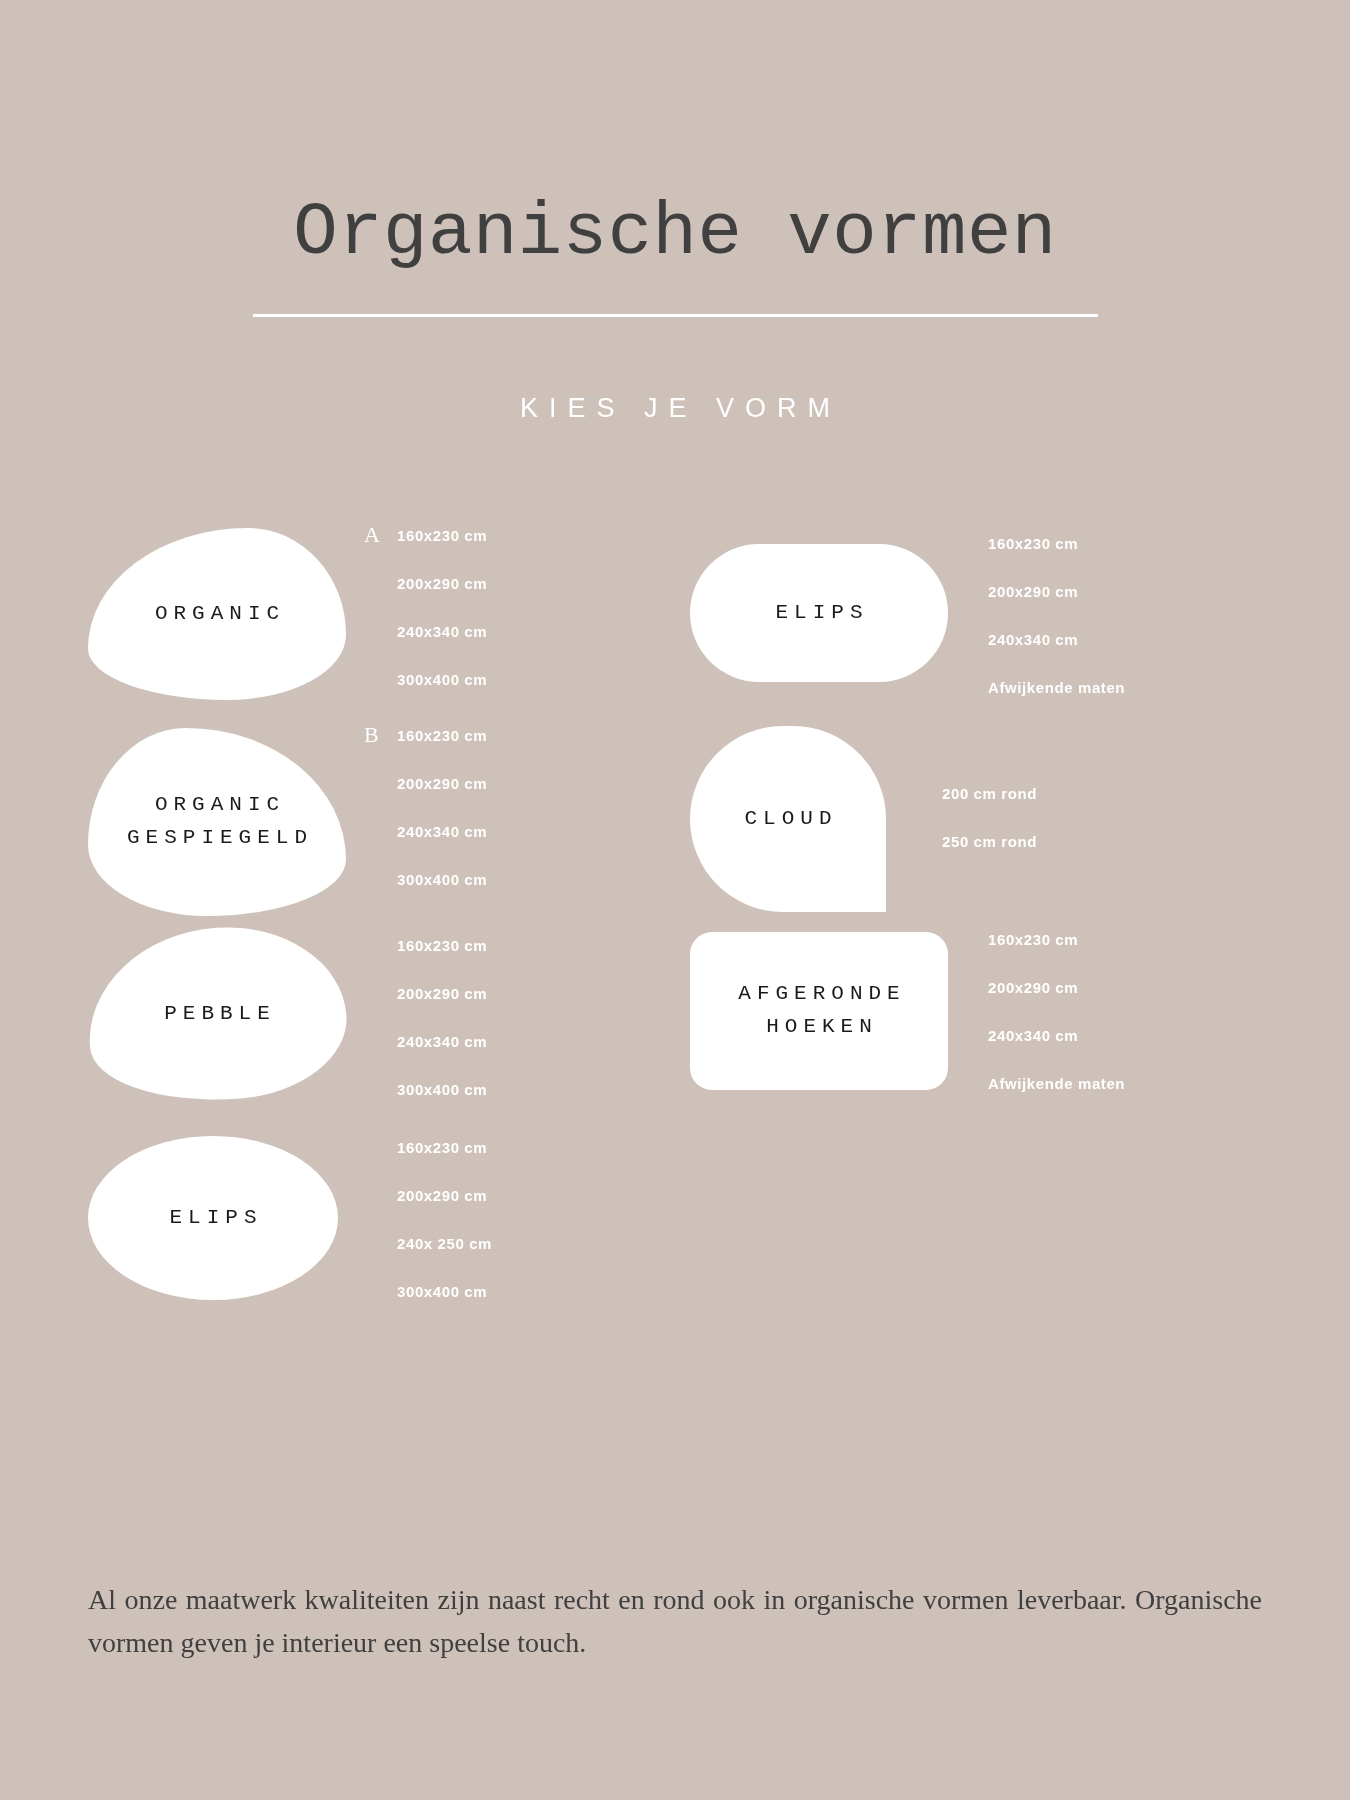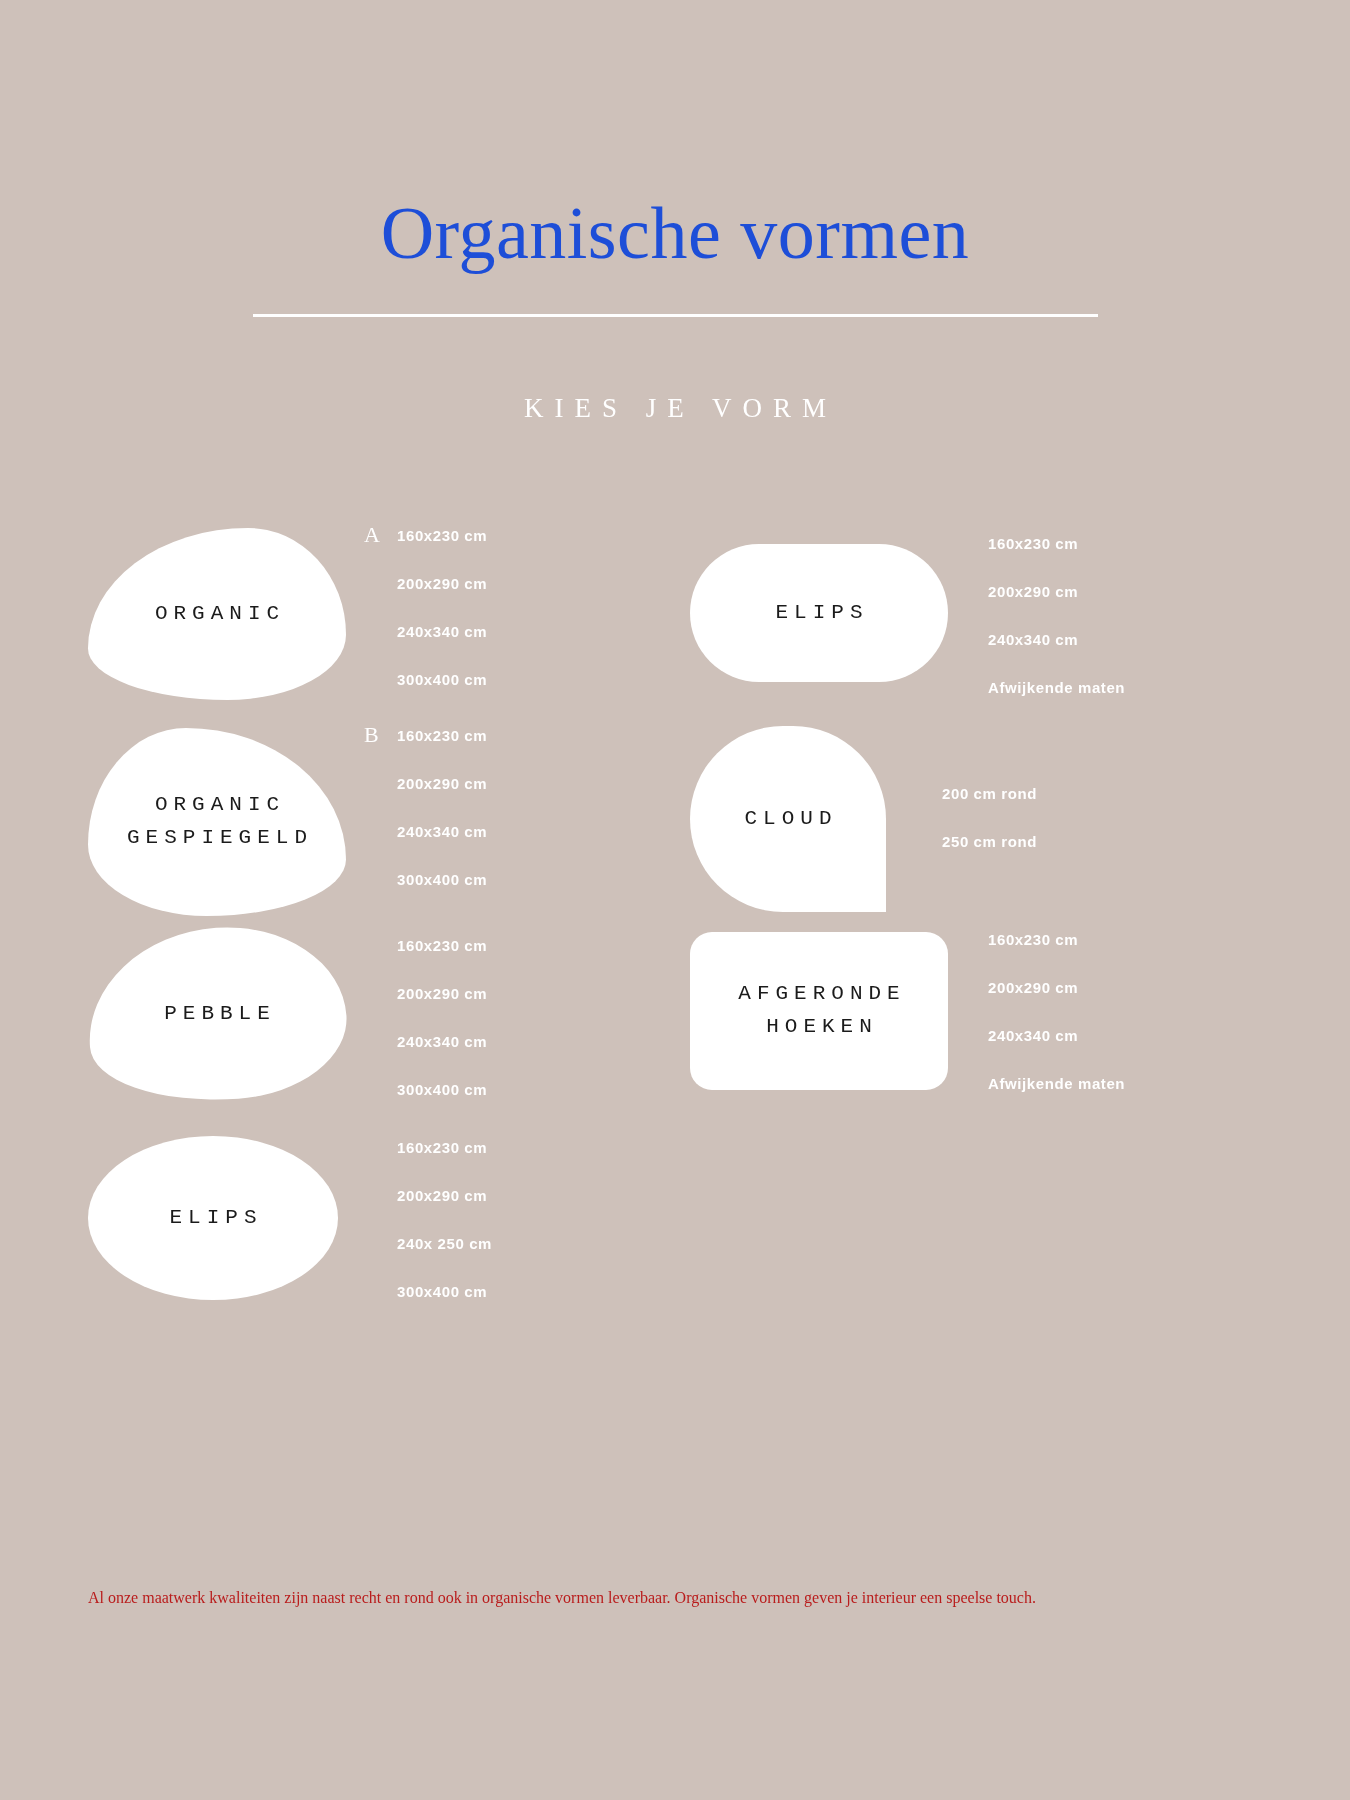--- a/index.html
+++ b/index.html
@@ -14,37 +14,37 @@
     overflow: hidden;
     position: relative;
   }
 
   
   .header {
     padding-top: 196px;
     text-align: center;
   }
   .title {
-    font-family: Liberation Serif, serif;
+    font-family: Liberation Mono, monospace;
     font-size: 74px;
     font-weight: 400;
-    color: #1d4ed8;
+    color: #404040;
     letter-spacing: 0.5px;
     line-height: 1;
     margin: 0;
   }
   .rule {
     width: 845px;
     height: 3px;
     background: #ffffff;
     margin: 44px auto 0 auto;
   }
   .subtitle {
     margin-top: 76px;
-    font-family: Liberation Serif, serif;
+    font-family: Liberation Sans, sans-serif;
     font-size: 27px;
     color: #ffffff;
     letter-spacing: 11px;
     text-indent: 11px;
   }
 
   
   .grid {
     position: absolute;
     top: 580px;
@@ -133,25 +133,24 @@
     border-radius: 22px;
   }
 
   
   .footer {
     position: absolute;
     left: 88px;
     right: 88px;
     top: 1578px;
     font-family: "Liberation Serif", serif;
-    font-size: 16px;
+    font-size: 28px;
     line-height: 1.55;
-    color: #b91c1c;
+    color: #404040;
     text-align: justify;
-    margin-top: 8px;
   }
 </style>
 </head>
 <body>
 
 <div class="header">
   <h1 class="title">Organische vormen</h1>
   <div class="rule"></div>
   <div class="subtitle">KIES JE VORM</div>
 </div>

